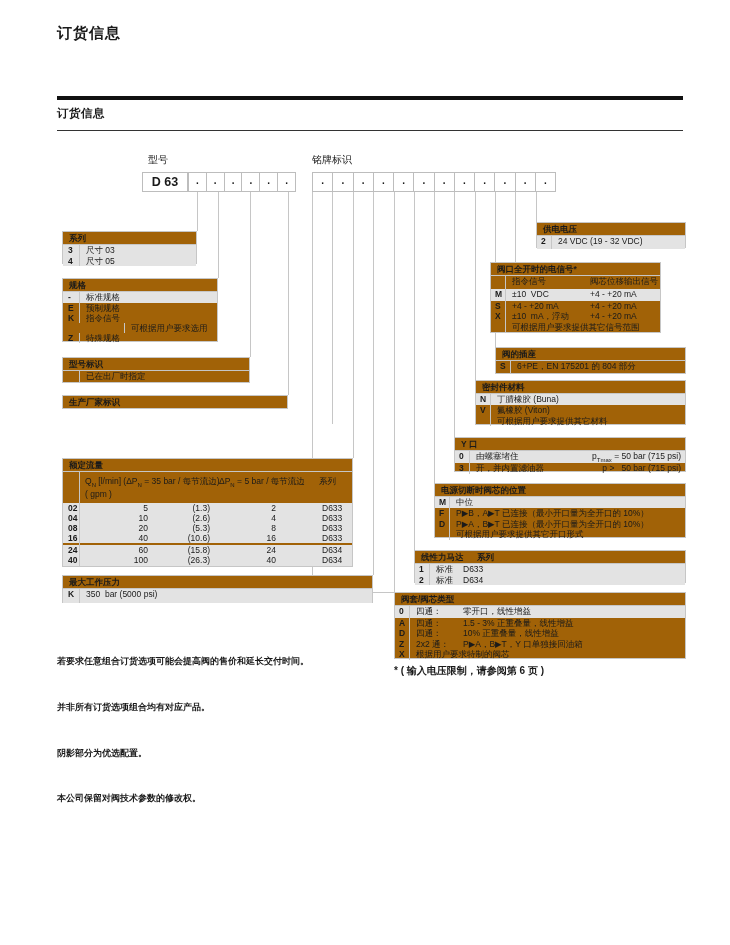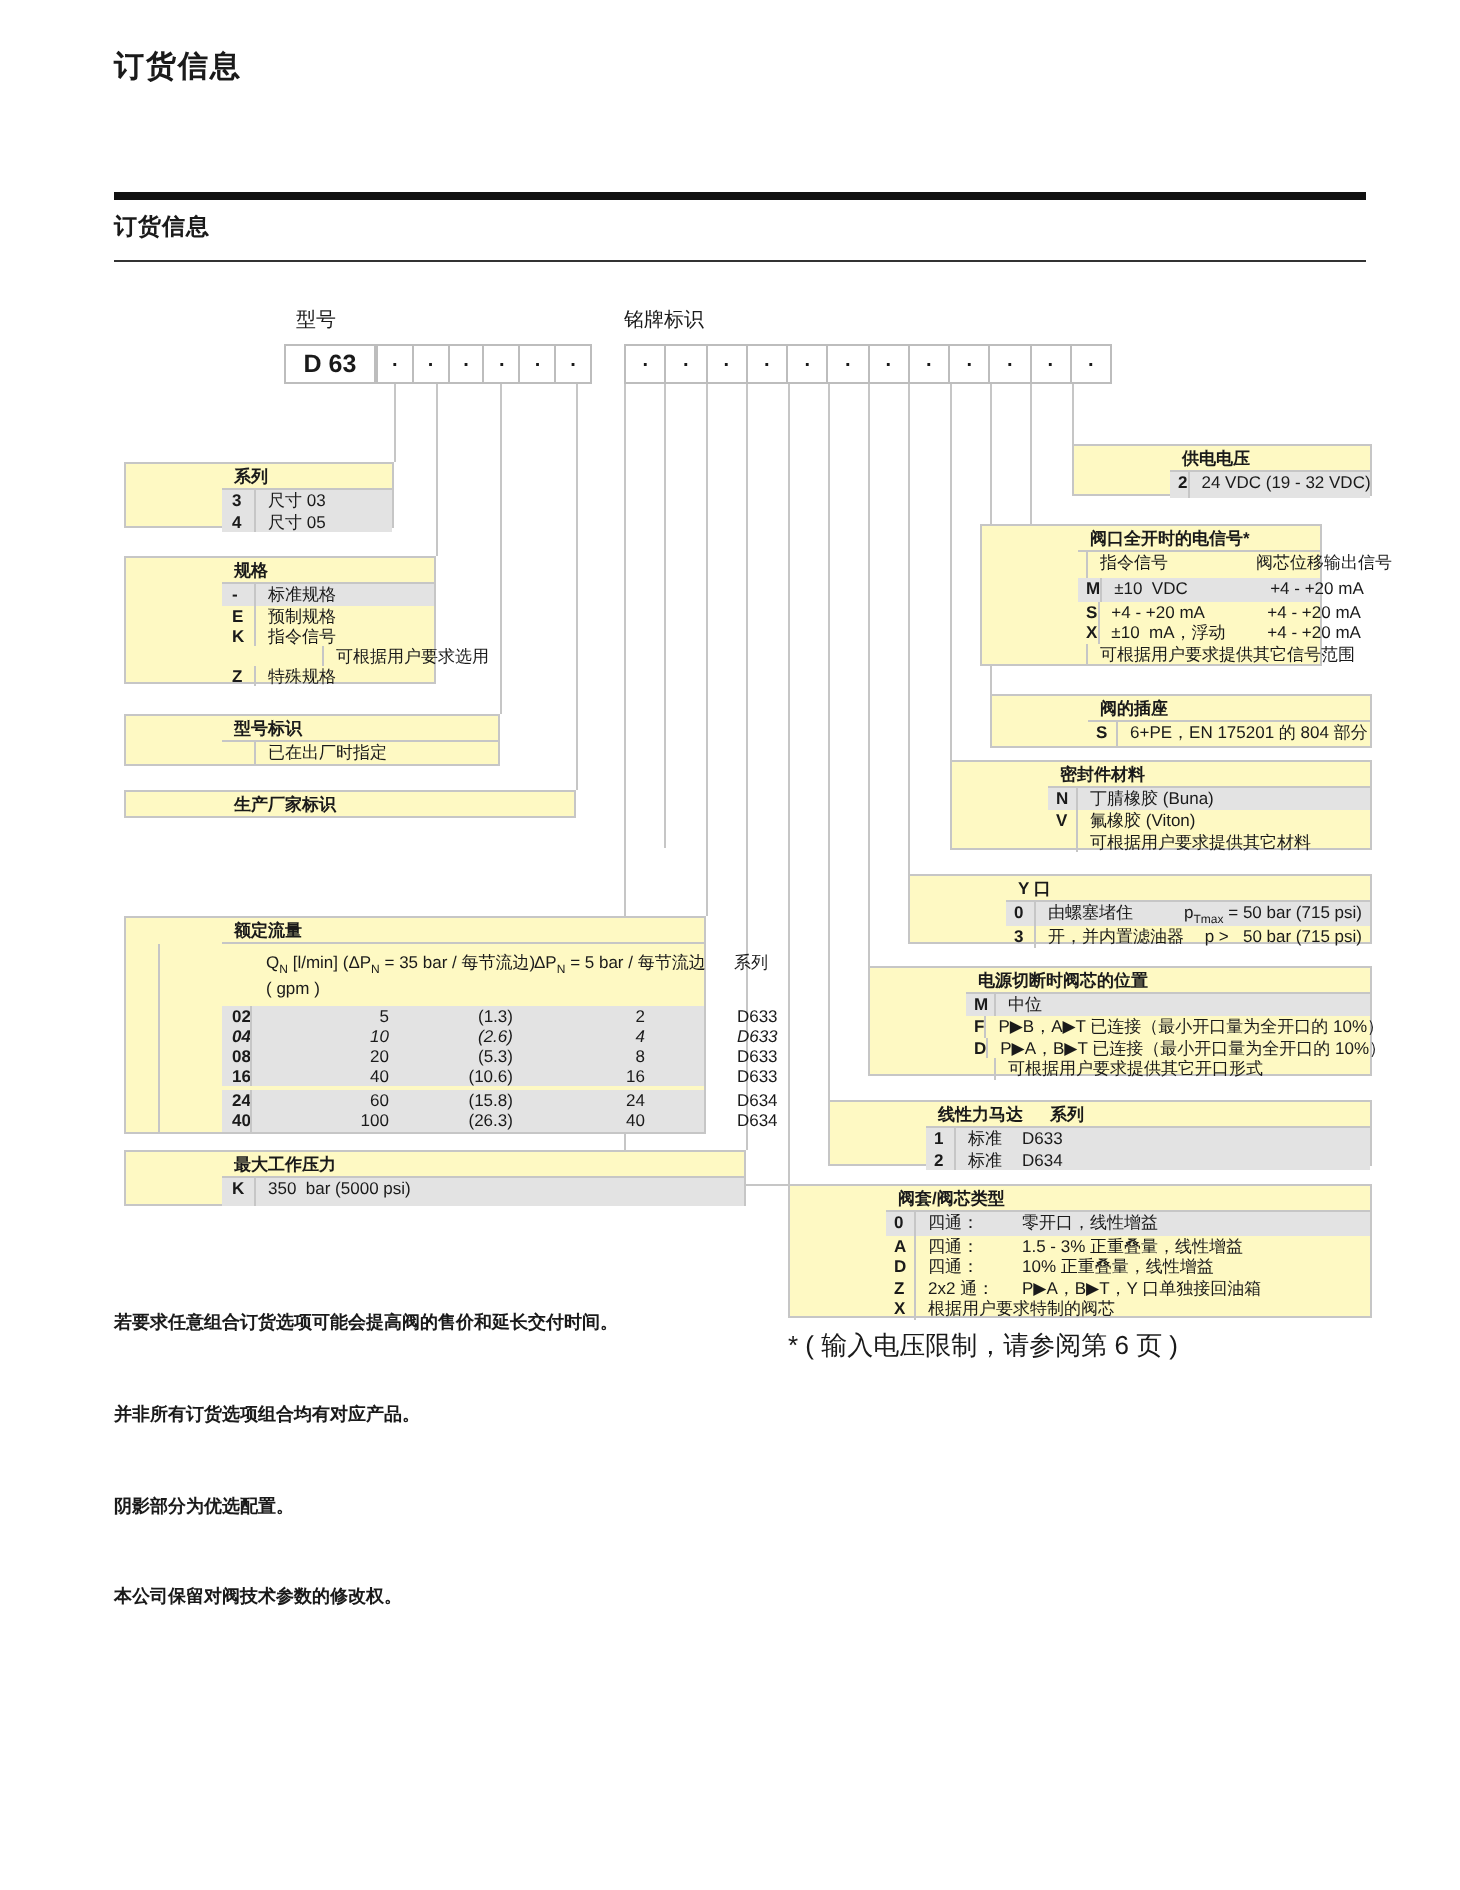--- a/index.html
+++ b/index.html
@@ -13,42 +13,42 @@
   .thin{background:#333;}
   .cl{background:#c6c6c6;width:1px;}
   .clh{background:#c6c6c6;height:1px;}
   
   .cellrow{display:flex;border:1px solid #bdbdbd;box-sizing:border-box;background:#fff;}
   .cell{flex:1;border-right:1px solid #bdbdbd;text-align:center;font-weight:bold;font-size:10px;line-height:16px;}
   .cell:last-child{border-right:none;}
   .prefixbox{border:1px solid #bdbdbd;box-sizing:border-box;font-weight:bold;font-size:12.5px;
              text-align:center;line-height:18px;background:#fff;}
   
-  .box{position:absolute;border:1px solid #c6c6c6;box-sizing:border-box;background:#fef9c3;font-size:8.5px;padding-left:48px;}
+  .box{position:absolute;border:1px solid #c6c6c6;box-sizing:border-box;background:#a16207;font-size:8.5px;}
   .bh{font-weight:bold;padding:1px 0 0 6px;border-bottom:1px solid #c6c6c6;height:11px;position:relative;}
   .bh-noline{border-bottom:none;}
   .row{display:flex;align-items:stretch;position:relative;}
   .row .code{width:16px;padding-left:5px;box-sizing:border-box;font-weight:bold;white-space:pre;}
   .rbox .row .code{width:14px;padding-left:4px;}
   .row .lbl{border-left:1px solid #c6c6c6;padding-left:6px;flex:1;white-space:pre;}
   .g{background:#e3e3e3;}
   .sub{font-size:6px;vertical-align:sub;}
   .c1{display:inline-block;width:78px;white-space:pre;}
   .pcol{position:absolute;right:4px;top:0;white-space:pre;}
   .t{display:inline-block;width:47px;white-space:pre;}
   .series-h{position:absolute;left:62px;top:1px;font-weight:bold;}
   .series-v{position:absolute;left:48px;top:0;white-space:pre;}
   
   .fl{border-left:1px solid #c6c6c6;flex:1;display:flex;white-space:pre;}
   .lpm{display:inline-block;width:68px;text-align:right;}
   .gpm{display:inline-block;width:62px;text-align:right;}
   .dp{display:inline-block;width:66px;text-align:right;}
   .ser{margin-left:46px;}
   .note-lines{font-size:9px;font-weight:bold;line-height:15.2px;white-space:pre;}
-  .footnote{font-size:13px;white-space:pre;}
+  .footnote{font-size:10px;white-space:pre;font-weight:bold;}
   .colhead{position:relative;font-size:8.5px;}
   .colhead span.p{position:absolute;white-space:pre;}
 </style>
 </head>
 <body>
 
 <div id="canvas">
 
   <div class="abs doc-title" style="left:57px;top:24px;">订货信息</div>
   <div class="abs bar" style="left:57px;top:96px;width:626px;height:4px;"></div>
@@ -162,21 +162,21 @@
       <span class="p" style="left:22px;top:4px;"><span>Q</span><sub class="sub">N</sub><span> [l/min] (ΔP</span><sub class="sub">N</sub><span> = 35 bar / 每节流边)</span></span>
       <span class="p" style="left:156px;top:4px;"><span>ΔP</span><sub class="sub">N</sub><span> = 5 bar / 每节流边</span></span>
       <span class="p" style="left:256px;top:4px;">系列</span>
       <span class="p" style="left:22px;top:17px;">( gpm )</span>
     </div>
     <div class="abs cl" style="left:16px;top:13px;height:94px;"></div>
     <div class="row g" style="height:10.1px;">
       <span class="code">02</span>
       <span class="fl"><span class="lpm">5</span><span class="gpm">(1.3)</span><span class="dp">2</span><span class="ser">D633</span></span>
       </div>
-    <div class="row g" style="height:10.1px;font-style:italic;">
+    <div class="row g" style="height:10.1px;">
       <span class="code">04</span>
       <span class="fl"><span class="lpm">10</span><span class="gpm">(2.6)</span><span class="dp">4</span><span class="ser">D633</span></span>
       </div>
     <div class="row g" style="height:10.1px;">
       <span class="code">08</span>
       <span class="fl"><span class="lpm">20</span><span class="gpm">(5.3)</span><span class="dp">8</span><span class="ser">D633</span></span>
       </div>
     <div class="row g" style="height:10.1px;">
       <span class="code">16</span>
       <span class="fl"><span class="lpm">40</span><span class="gpm">(10.6)</span><span class="dp">16</span><span class="ser">D633</span></span>

